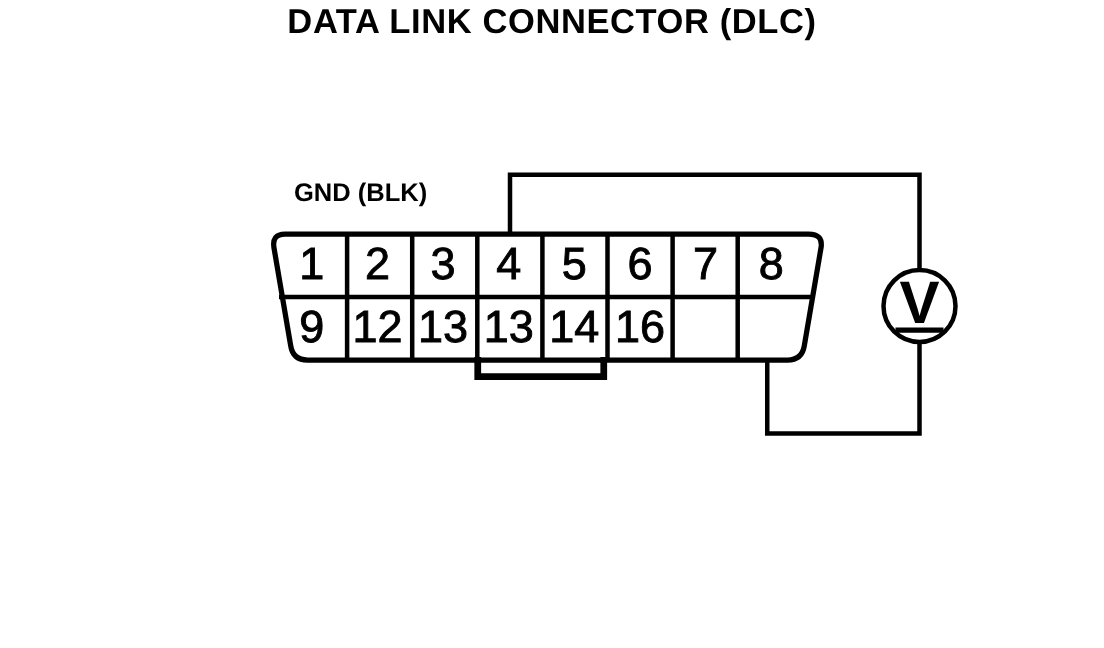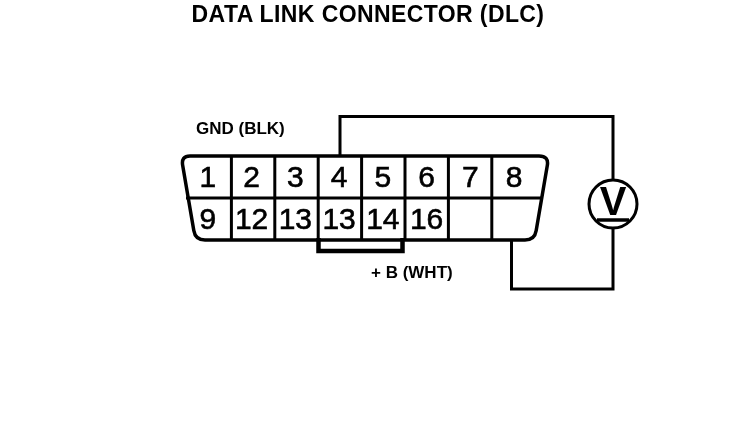--- a/index.html
+++ b/index.html
@@ -117,16 +117,15 @@
     <div class="pin-cell">8</div>
     <div class="pin-cell">9</div>
     <div class="pin-cell">12</div>
     <div class="pin-cell">13</div>
     <div class="pin-cell">13</div>
     <div class="pin-cell">14</div>
     <div class="pin-cell">16</div>
   </div>
 
   <div class="wire-label gnd-label">GND (BLK)</div>
-  <div class="wire-label bplus-label">+ B (WHT)</div>
 
 
 </div>
 
 </body></html>

